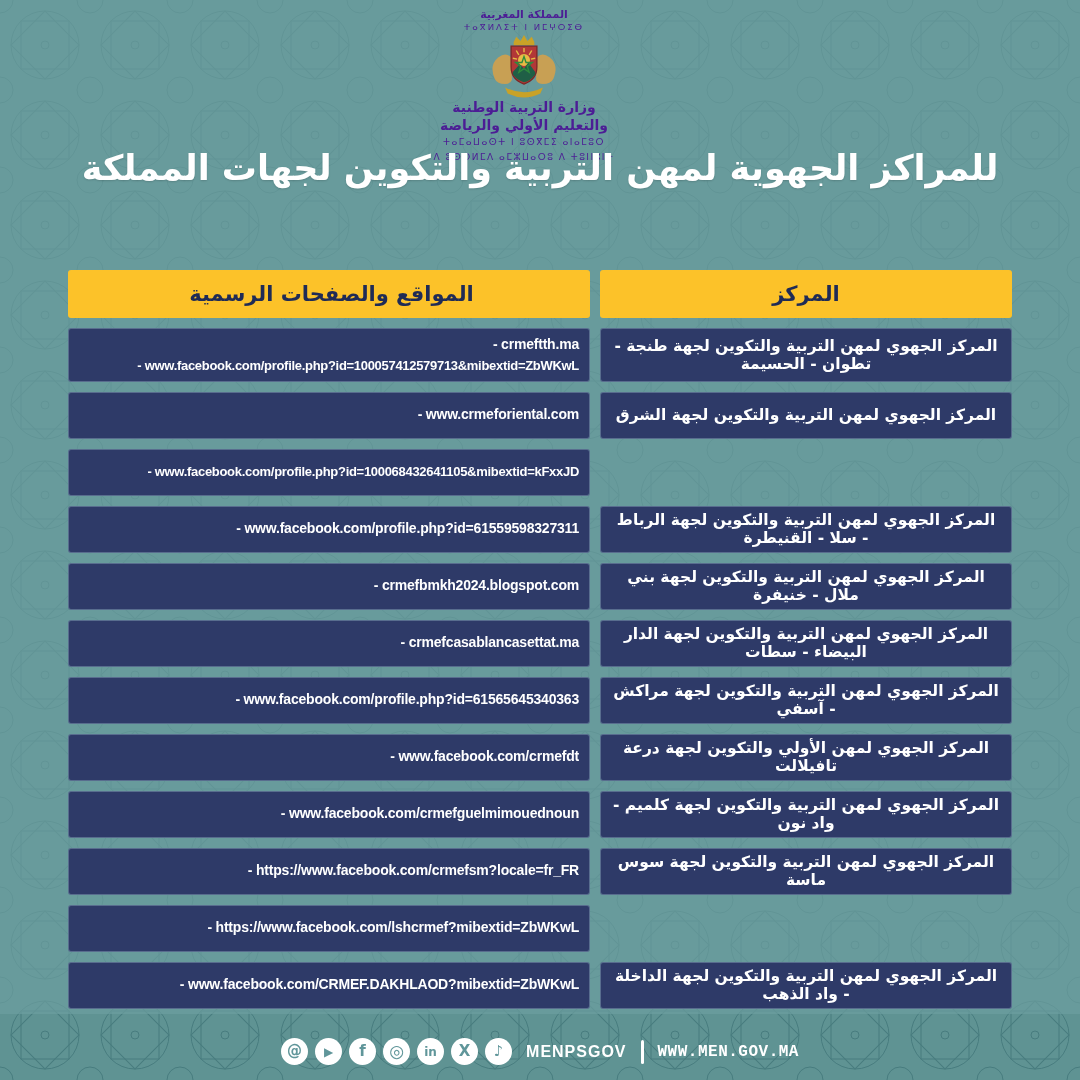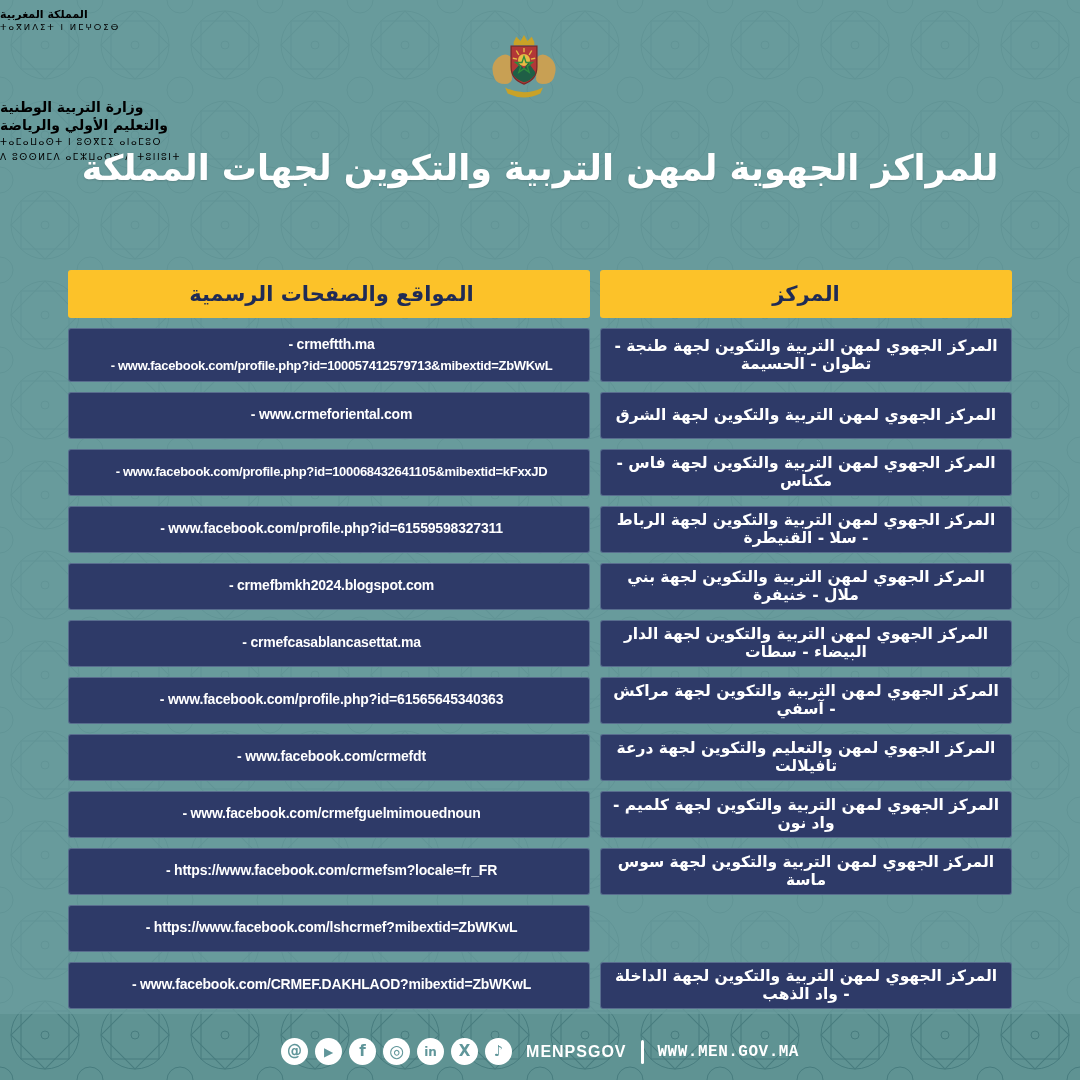--- a/index.html
+++ b/index.html
@@ -6,21 +6,21 @@
   html,body { width:1080px; height:1080px; }
   body {
     position:relative;
     background:#689b9c;
     font-family:"DejaVu Sans", sans-serif;
     overflow:hidden;
   }
   .bg-svg { position:absolute; inset:0; z-index:0; pointer-events:none; }
 
   
-  .logo-block { position:absolute; top:8px; left:0; width:1048px; text-align:left; color:#000000; z-index:2; }
+  .logo-block { position:absolute; top:8px; left:0; width:1048px; text-align:center; color:#4c1d95; z-index:2; }
   .kingdom-ar   { font-size:11px; font-weight:bold; }
   .kingdom-tif  { font-size:8.5px; letter-spacing:2px; margin-top:1px; }
   .coat-of-arms { display:block; margin:2px auto 1px auto; }
   .ministry-ar  { font-size:14px; font-weight:bold; line-height:1.25; }
   .ministry-tif { font-size:9px; letter-spacing:1.5px; line-height:1.45; margin-top:2px; }
 
   
   .main-title { position:absolute; top:141px; left:0; width:1080px; text-align:center;
     color:#ffffff; font-weight:bold; direction:rtl; z-index:2; }
   .main-title .t-line { font-size:35px; line-height:54px; text-shadow:0 1px 2px rgba(0,0,0,0.15); }
@@ -40,21 +40,21 @@
     border:1px solid rgba(165,205,215,0.35);
     color:#ffffff; display:flex; align-items:center; justify-content:center;
     text-align:center; direction:rtl; font-size:15.5px; font-weight:bold;
     padding:4px 10px; font-family:"DejaVu Sans",sans-serif;
   }
   .t-row.header-row .links-cell, .t-row.header-row .center-cell {
     background:#fcc229; border:none; color:#1f2b56; min-height:48px;
     align-items:center; justify-content:center; text-align:center;
     font-size:21px; direction:rtl; font-family:"DejaVu Sans",sans-serif;
   }
-  .link-line { font-size:14px; line-height:1.55; letter-spacing:-0.2px; text-align:center; direction:ltr; }
+  .link-line { font-size:14px; line-height:1.55; letter-spacing:-0.2px; text-align:right; direction:ltr; }
   .link-line.long { font-size:13px; letter-spacing:-0.3px; }
 
   
   .bottom-band { position:absolute; left:0; bottom:0; width:1080px; height:66px; z-index:1; }
   .footer-bar { position:absolute; left:0; bottom:15px; width:1080px; display:flex;
     align-items:center; justify-content:center; z-index:3; color:#ffffff; }
   .social-icons { display:flex; gap:7px; align-items:center; }
   .icon-circle { width:27px; height:27px; border-radius:50%; background:#ffffff; color:#60969a;
     display:flex; align-items:center; justify-content:center;
     font-size:15px; font-weight:bold; line-height:1; }
@@ -146,23 +146,20 @@
         </div>
     <div class="center-cell">
       <span>المركز الجهوي لمهن التربية والتكوين لجهة الشرق</span>
     </div>
   </div>
 
   <div class="t-row">
     <div class="links-cell">
           <div class="link-line long">- www.facebook.com/profile.php?id=100068432641105&amp;mibextid=kFxxJD</div>
         </div>
-    <div class="center-cell">
-      <span>المركز الجهوي لمهن التربية والتكوين لجهة فاس - مكناس</span>
-    </div>
   </div>
 
   <div class="t-row">
     <div class="links-cell">
           <div class="link-line">- www.facebook.com/profile.php?id=61559598327311</div>
         </div>
     <div class="center-cell">
       <span>المركز الجهوي لمهن التربية والتكوين لجهة الرباط - سلا - القنيطرة</span>
     </div>
   </div>
@@ -192,21 +189,21 @@
     <div class="center-cell">
       <span>المركز الجهوي لمهن التربية والتكوين لجهة مراكش - آسفي</span>
     </div>
   </div>
 
   <div class="t-row">
     <div class="links-cell">
           <div class="link-line">- www.facebook.com/crmefdt</div>
         </div>
     <div class="center-cell">
-      <span>المركز الجهوي لمهن والتعليم والتكوين لجهة درعة تافيلالت</span>
+      <span>المركز الجهوي لمهن الأولي والتكوين لجهة درعة تافيلالت</span>
     </div>
   </div>
 
   <div class="t-row">
     <div class="links-cell">
           <div class="link-line">- www.facebook.com/crmefguelmimouednoun</div>
         </div>
     <div class="center-cell">
       <span>المركز الجهوي لمهن التربية والتكوين لجهة كلميم - واد نون</span>
     </div>

